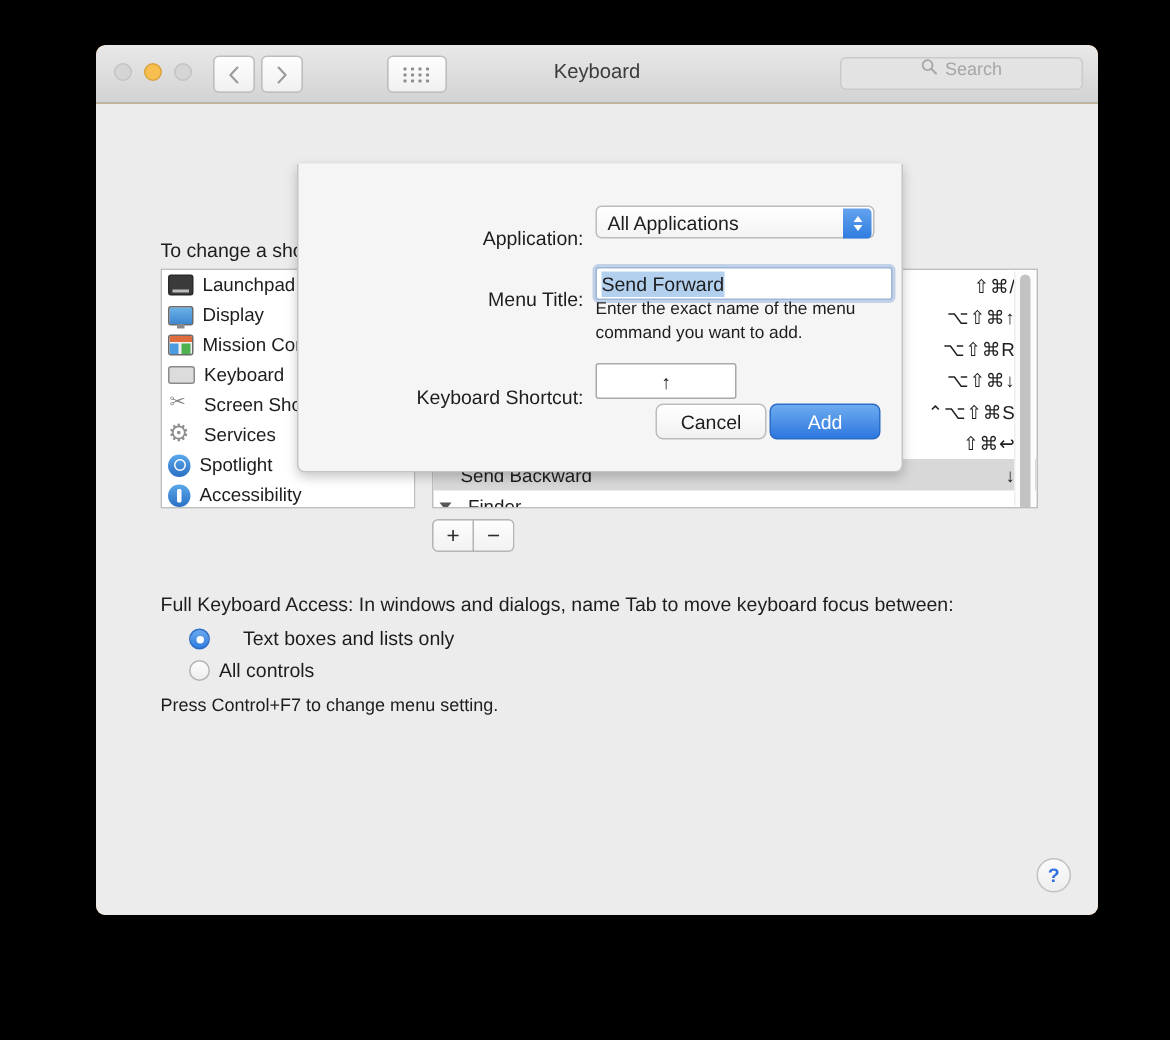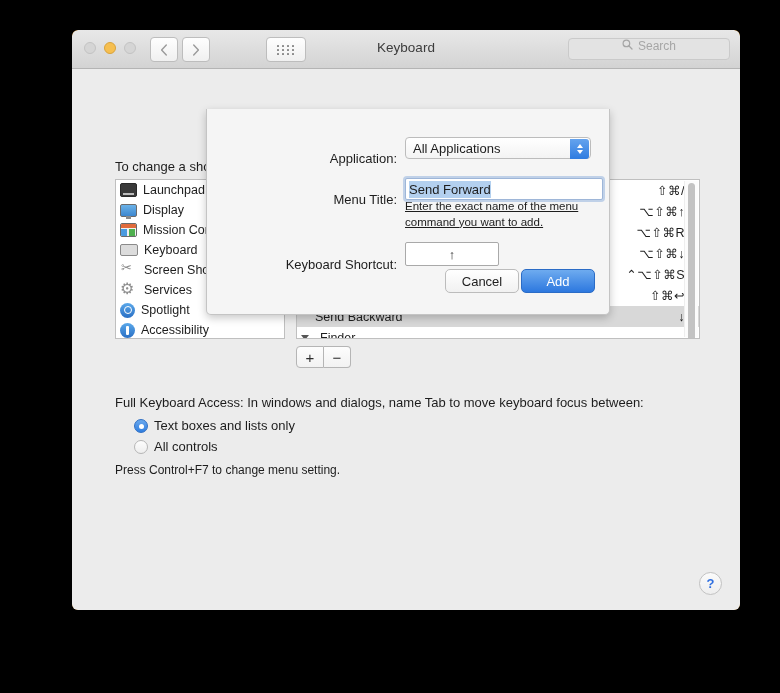--- a/index.html
+++ b/index.html
@@ -9,21 +9,21 @@
     width: 780px;
     height: 693px;
     overflow: hidden;
     font-family: "Liberation Sans", sans-serif;
     -webkit-font-smoothing: antialiased;
   }
 
   
   .window {
     position: absolute;
-    left: 72px;
+    left: 64px;
     top: 30px;
     width: 668px;
     height: 580px;
     background: #a16207;
     border-radius: 6px;
     box-shadow: 0 0 1px rgba(0,0,0,0.55);
     overflow: hidden;
   }
 
   
@@ -227,21 +227,21 @@
     left: 21px; top: 304px;
     font-size: 13px;
     color: #1d1d1d;
   }
   .radioline {
     position: absolute;
     left: 40px;
     display: flex; align-items: center;
     font-size: 13px; color: #1d1d1d;
   }
-  .radioline.one { top: 327px; }
+  .radioline.one { top: 327px; gap: 16px; }
   .radioline.two { top: 348px; }
   .radio {
     width: 14px; height: 14px;
     border-radius: 50%;
     box-sizing: border-box;
     margin-right: 6px;
     background: linear-gradient(to bottom,#fdfdfd,#eeeeee);
     border: 1px solid #b6b6b6;
     position: relative;
   }
@@ -359,21 +359,20 @@
     color: #1d1d1d;
   }
 
   .helper {
     position: absolute;
     left: 198px; top: 90px;
     width: 200px;
     font-size: 11.5px;
     color: #1d1d1d;
     line-height: 1.35;
-    text-decoration: underline;
   }
 
   .sheetbtns {
     position: absolute;
     right: 14px; top: 160px;
     display: flex;
     gap: 2px;
   }
   .btn {
     height: 24px;

